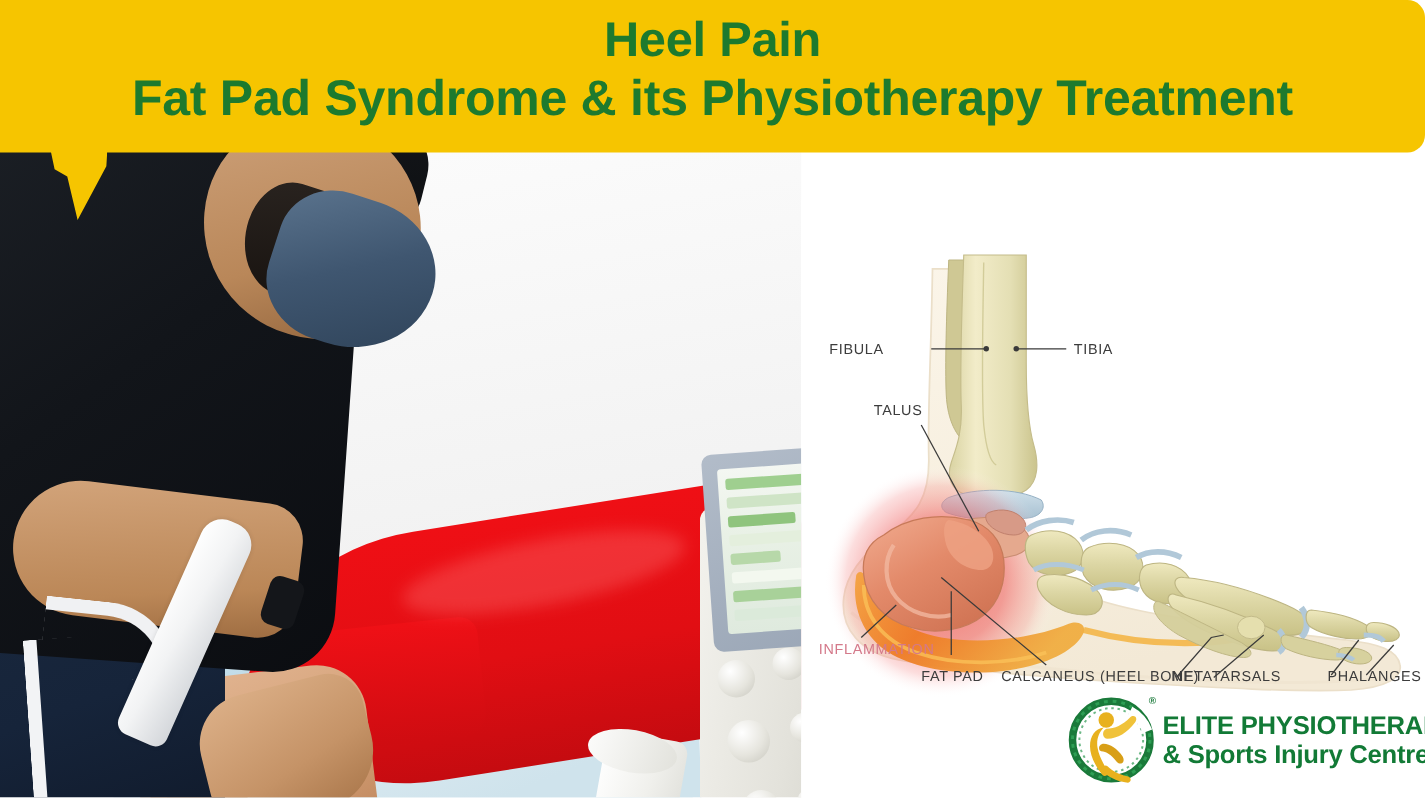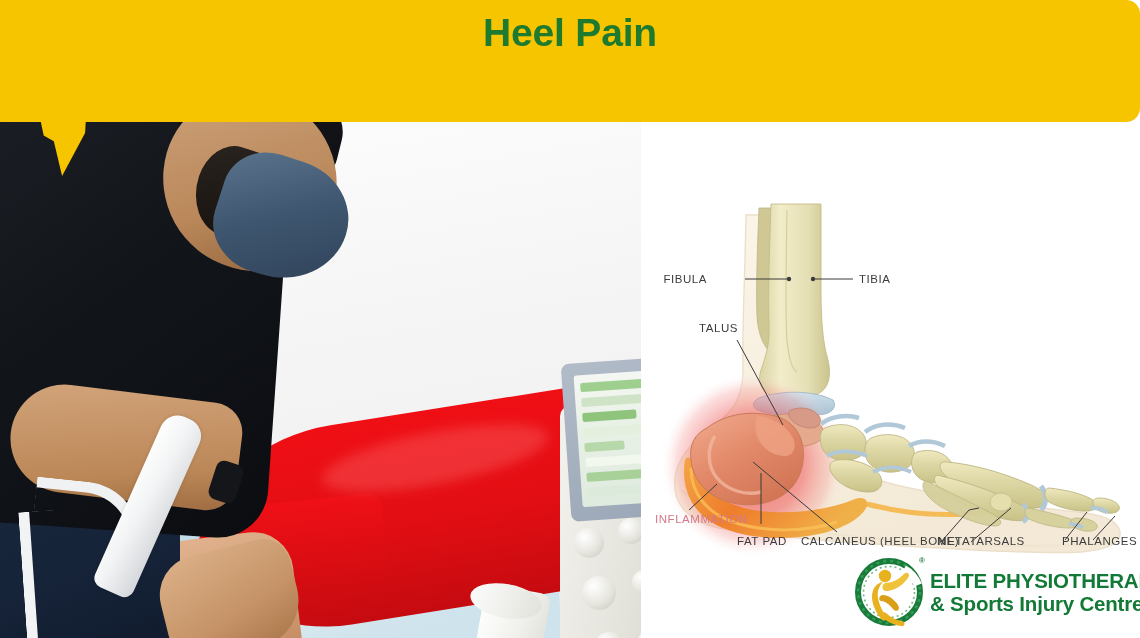--- a/index.html
+++ b/index.html
@@ -279,20 +279,21 @@
     font-size: 8px; color: #1a7a3a; font-weight: bold;
   }
 </style>
 </head>
 <body>
 
 <div id="page">
 
   <div id="banner">
     <div class="banner-line" id="banner-line-1">Heel Pain</div>
+    <div class="banner-line" id="banner-line-2">Fat Pad Syndrome &amp; its Physiotherapy Treatment</div>
   </div>
   <div id="banner-tail"></div>
 
   <div id="photo">
     <div class="ph-wall"></div>
 
     <div class="ph-drape"></div>
     <div class="ph-drape2"></div>
 
     <div class="ph-legging"></div>

